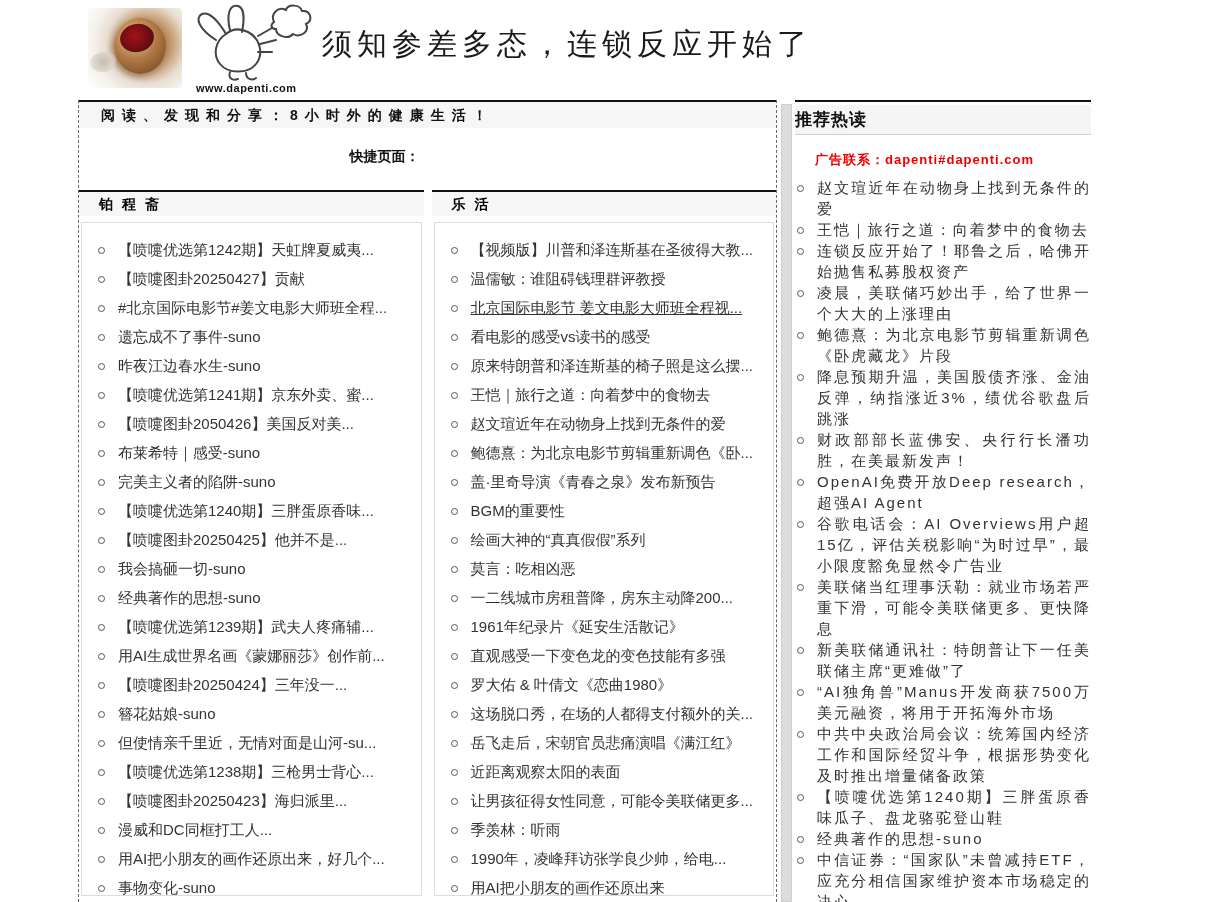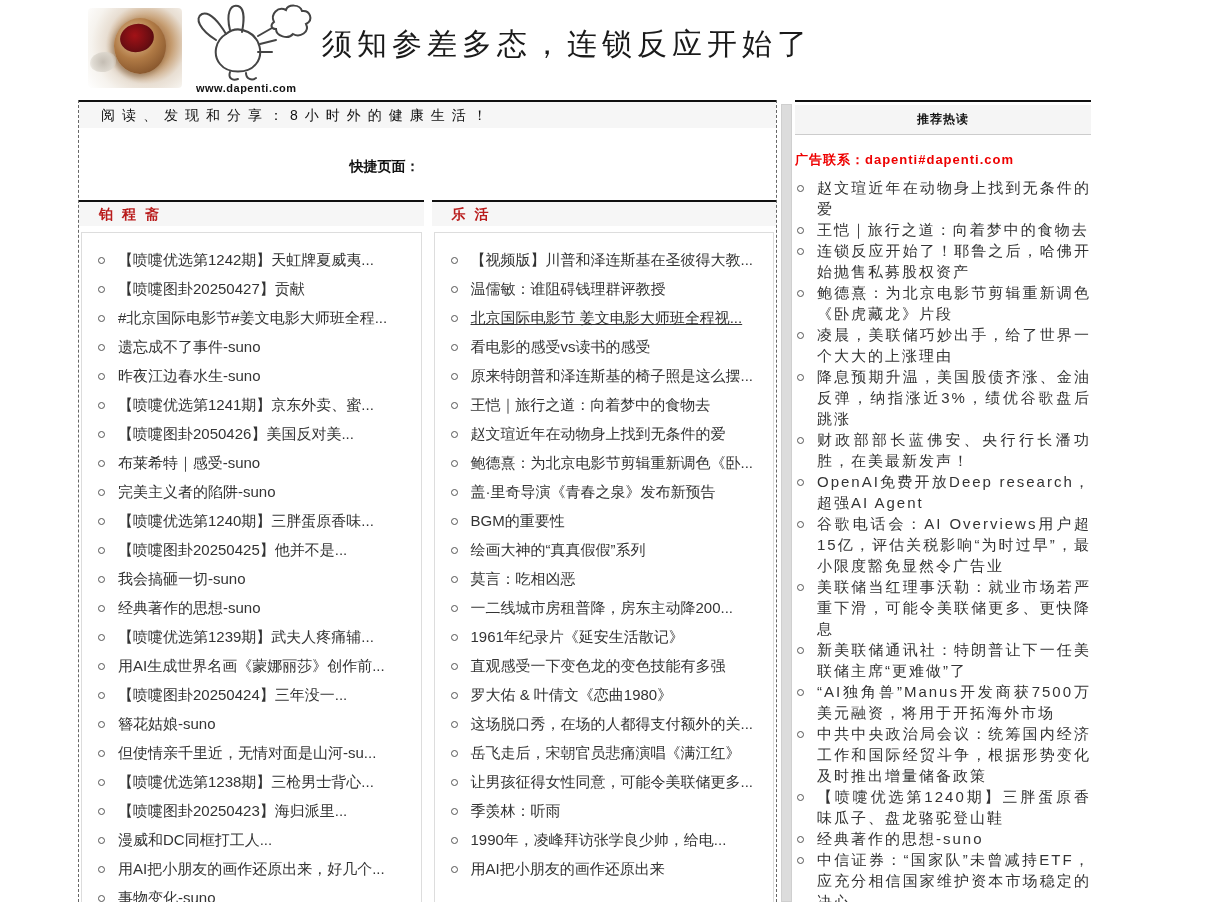--- a/index.html
+++ b/index.html
@@ -40,31 +40,31 @@
     position:absolute;left:322px;top:24px;font-family:"DejaVu Serif",serif;
     font-size:30px;color:#1a1a1a;letter-spacing:5px;white-space:nowrap;
   }
   
   .main{
     position:absolute;left:78px;top:100px;width:699px;height:802px;
     border-left:1px dashed #666;border-right:1px dashed #666;box-sizing:border-box;
   }
   .banner{
     border-top:2px solid #111;background:#f6f6f6;height:26px;line-height:26px;
-    font-weight:normal;font-size:14px;letter-spacing:7px;padding-left:22px;color:#111;
+    font-weight:bold;font-size:14px;letter-spacing:7px;padding-left:22px;color:#111;
     white-space:nowrap;overflow:hidden;
   }
-  .quick{margin-top:30px;text-align:center;font-size:14px;color:#333;white-space:nowrap;}
+  .quick{margin-top:20px;text-align:center;font-size:14px;color:#333;white-space:nowrap;}
   .quick .q-label{font-weight:bold;color:#111;margin-right:14px;}
   .quick a{color:#333;text-decoration:none;margin:0 12px;cursor:pointer;}
   .cols{display:flex;gap:8px;margin-top:24px;}
   .col{width:50%;box-sizing:border-box;}
   .col-header{
     border-top:2px solid #111;background:#f6f6f6;height:24px;line-height:24px;
-    font-weight:bold;font-size:14px;letter-spacing:9px;padding-left:20px;color:#b91c1c;
+    font-weight:bold;font-size:14px;letter-spacing:9px;padding-left:20px;color:#000000;
   }
   .list-box{
     border:1px solid #ddd;margin:6px 2px 0 2px;padding:12px 6px 20px 8px;
     height:640px;
   }
   ul.art-list{list-style:none;margin:0;padding:0;}
   ul.art-list li{
     height:29px;line-height:29px;font-size:15px;color:#333;white-space:nowrap;
     overflow:hidden;text-overflow:clip;cursor:pointer;
   }
@@ -77,22 +77,22 @@
   .scroll-strip{
     position:absolute;left:781px;top:104px;width:11px;height:798px;
     background:#dcdcdc;border:1px solid #cfcfcf;box-sizing:border-box;
   }
   
   .sidebar{
     position:absolute;left:795px;top:100px;width:296px;height:802px;box-sizing:border-box;
     border-top:2px solid #111;overflow:hidden;
   }
   .sb-header{
-    background:#f5f5f5;margin-top:3px;height:29px;line-height:29px;text-align:center;
-    font-weight:bold;font-size:12px;color:#111;border-bottom:1px solid #ccc;
+    background:#f5f5f5;margin-top:3px;height:29px;line-height:29px;text-align:left;
+    font-weight:bold;font-size:17px;color:#111;border-bottom:1px solid #ccc;
     letter-spacing:1px;
   }
   .ad-line{
     margin:16px 0 8px 0;font-size:13px;font-weight:bold;letter-spacing:1px;
     white-space:nowrap;cursor:pointer;
   }
   ul.sb-list{list-style:none;margin:0;padding:0;}
   ul.sb-list li{
     position:relative;padding-left:22px;font-size:15px;line-height:21px;
     letter-spacing:2px;color:#333;text-align:justify;cursor:pointer;
@@ -183,42 +183,43 @@
             <li><span class="dot"></span><span class="item-text">盖·里奇导演《青春之泉》发布新预告</span></li>
             <li><span class="dot"></span><span class="item-text">BGM的重要性</span></li>
             <li><span class="dot"></span><span class="item-text">绘画大神的“真真假假”系列</span></li>
             <li><span class="dot"></span><span class="item-text">莫言：吃相凶恶</span></li>
             <li><span class="dot"></span><span class="item-text">一二线城市房租普降，房东主动降200...</span></li>
             <li><span class="dot"></span><span class="item-text">1961年纪录片《延安生活散记》</span></li>
             <li><span class="dot"></span><span class="item-text">直观感受一下变色龙的变色技能有多强</span></li>
             <li><span class="dot"></span><span class="item-text">罗大佑 &amp; 叶倩文《恋曲1980》</span></li>
             <li><span class="dot"></span><span class="item-text">这场脱口秀，在场的人都得支付额外的关...</span></li>
             <li><span class="dot"></span><span class="item-text">岳飞走后，宋朝官员悲痛演唱《满江红》</span></li>
+            <li><span class="dot"></span><span class="item-text">近距离观察太阳的表面</span></li>
             <li><span class="dot"></span><span class="item-text">让男孩征得女性同意，可能令美联储更多...</span></li>
             <li><span class="dot"></span><span class="item-text">季羡林：听雨</span></li>
             <li><span class="dot"></span><span class="item-text">1990年，凌峰拜访张学良少帅，给电...</span></li>
             <li><span class="dot"></span><span class="item-text">用AI把小朋友的画作还原出来</span></li>
           </ul>
       </div>
     </div>
   </div>
 </div>
 
 <div class="scroll-strip"></div>
 
 <div class="sidebar">
   <div class="sb-header">推荐热读</div>
-  <div class="ad-line" style="color: rgb(238, 0, 0);">广告联系：dapenti#dapenti.com</div>
+  <div class="ad-line" style="color: rgb(238, 0, 0); margin-left: 20px;">广告联系：dapenti#dapenti.com</div>
   <ul class="sb-list">
 
   <li><span class="dot"></span><span class="item-text">赵文瑄近年在动物身上找到无条件的爱</span></li>
       <li><span class="dot"></span><span class="item-text">王恺｜旅行之道：向着梦中的食物去</span></li>
       <li><span class="dot"></span><span class="item-text">连锁反应开始了！耶鲁之后，哈佛开始抛售私募股权资产</span></li>
+      <li><span class="dot"></span><span class="item-text">凌晨，美联储巧妙出手，给了世界一个大大的上涨理由</span></li>
       <li><span class="dot"></span><span class="item-text">鲍德熹：为北京电影节剪辑重新调色《卧虎藏龙》片段</span></li>
-      <li><span class="dot"></span><span class="item-text">凌晨，美联储巧妙出手，给了世界一个大大的上涨理由</span></li>
       <li><span class="dot"></span><span class="item-text">降息预期升温，美国股债齐涨、金油反弹，纳指涨近3%，绩优谷歌盘后跳涨</span></li>
       <li><span class="dot"></span><span class="item-text">财政部部长蓝佛安、央行行长潘功胜，在美最新发声！</span></li>
       <li><span class="dot"></span><span class="item-text">OpenAI免费开放Deep research，超强AI Agent</span></li>
       <li><span class="dot"></span><span class="item-text">谷歌电话会：AI Overviews用户超15亿，评估关税影响“为时过早”，最小限度豁免显然令广告业</span></li>
       <li><span class="dot"></span><span class="item-text">美联储当红理事沃勒：就业市场若严重下滑，可能令美联储更多、更快降息</span></li>
       <li><span class="dot"></span><span class="item-text">新美联储通讯社：特朗普让下一任美联储主席“更难做”了</span></li>
       <li><span class="dot"></span><span class="item-text">“AI独角兽”Manus开发商获7500万美元融资，将用于开拓海外市场</span></li>
       <li><span class="dot"></span><span class="item-text">中共中央政治局会议：统筹国内经济工作和国际经贸斗争，根据形势变化及时推出增量储备政策</span></li>
       <li><span class="dot"></span><span class="item-text">【喷嚏优选第1240期】三胖蛋原香味瓜子、盘龙骆驼登山鞋</span></li>
       <li><span class="dot"></span><span class="item-text">经典著作的思想-suno</span></li>

